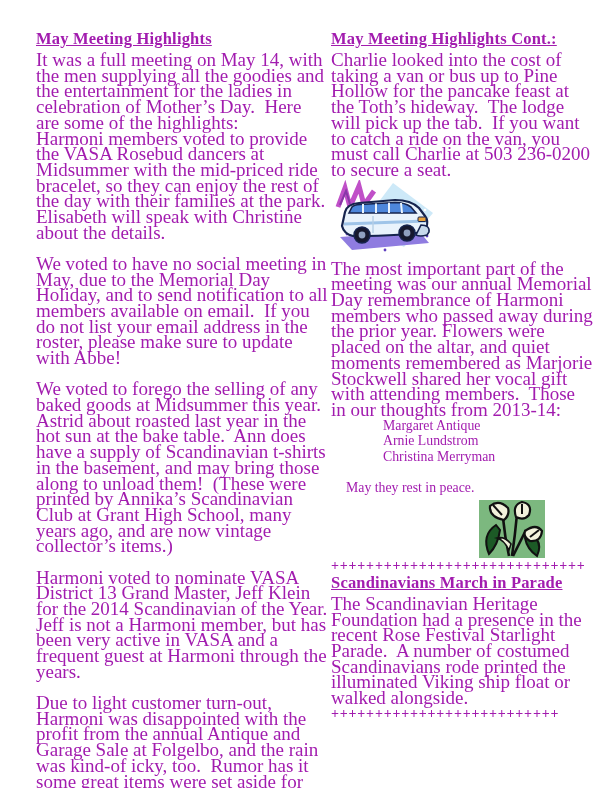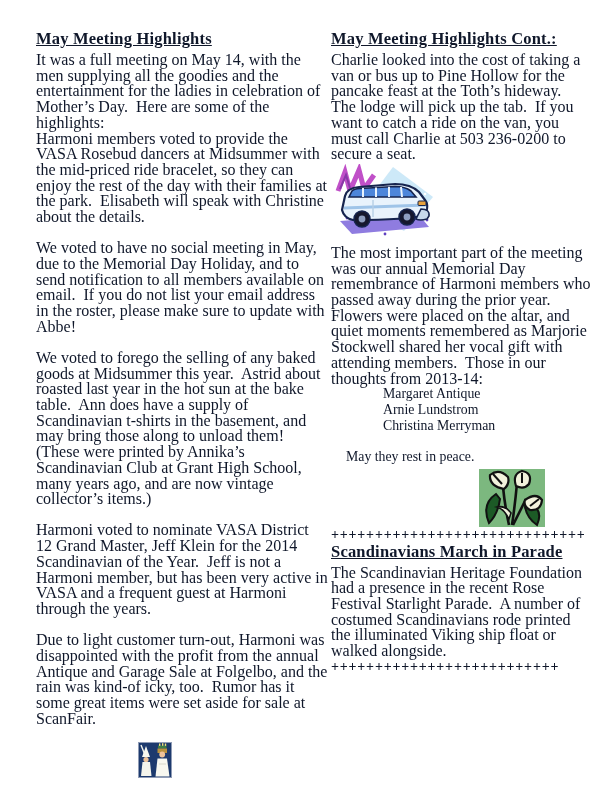--- a/index.html
+++ b/index.html
@@ -1,30 +1,30 @@
 <!DOCTYPE html>
 <html><head>
 <meta charset="utf-8">
 <style>
   html,body{margin:0;padding:0;background:#ffffff;}
   .page{
     position:relative;width:609px;height:788px;background:#ffffff;
-    font-family:"Liberation Serif","DejaVu Serif",serif;color:#0f172a;
+    font-family:"Liberation Serif","DejaVu Serif",serif;color:#a21caf;
     overflow:hidden;
   }
   .col{position:absolute;top:29px;}
   .col-left{left:36px;width:292px;}
   .col-right{left:331px;width:262px;}
   .heading{
     font-size:16.5px;font-weight:bold;text-decoration:underline;
     margin:0 0 3px 0;letter-spacing:0.2px;
   }
   .heading.second{margin-top:1px;}
   p.body{
-    font-size:16px;line-height:15.7px;margin:0 0 15.5px 0;
+    font-size:19px;line-height:15.7px;margin:0 0 15.5px 0;
     white-space:pre-wrap;
   }
   p.nogap{margin-bottom:0;}
   .names{margin:0 0 0 52px;}
   .names div{font-size:13.8px;line-height:15.7px;}
   .rip{margin:15.5px 0 0 15px;font-size:13.8px;line-height:15.7px;}
   .divider{
     font-size:14px;line-height:13px;letter-spacing:0.8px;margin:1px 0 1px 0;
     white-space:nowrap;overflow:hidden;font-weight:bold;
   }
@@ -38,21 +38,21 @@
 
 <div class="page">
 
   <div class="col col-left">
     <div class="heading">May Meeting Highlights</div>
 
     <p class="body nogap">It was a full meeting on May 14, with the men supplying all the goodies and the entertainment for the ladies in celebration of Mother’s Day.  Here are some of the highlights:</p>
     <p class="body">Harmoni members voted to provide the VASA Rosebud dancers at Midsummer with the mid-priced ride bracelet, so they can enjoy the rest of the day with their families at the park.  Elisabeth will speak with Christine about the details.</p>
     <p class="body">We voted to have no social meeting in May, due to the Memorial Day Holiday, and to send notification to all members available on email.  If you do not list your email address in the roster, please make sure to update with Abbe!</p>
     <p class="body">We voted to forego the selling of any baked goods at Midsummer this year.  Astrid about roasted last year in the hot sun at the bake table.  Ann does have a supply of Scandinavian t-shirts in the basement, and may bring those along to unload them!  (These were printed by Annika’s Scandinavian Club at Grant High School, many years ago, and are now vintage collector’s items.)</p>
-    <p class="body">Harmoni voted to nominate VASA District 12 Grand Master, Jeff Klein for the 2014 Scandinavian of the Year.  Jeff is not a Harmoni member, but has been very active in VASA and a frequent guest at Harmoni through the years.</p>
+    <p class="body">Harmoni voted to nominate VASA District 13 Grand Master, Jeff Klein for the 2014 Scandinavian of the Year.  Jeff is not a Harmoni member, but has been very active in VASA and a frequent guest at Harmoni through the years.</p>
     <p class="body">Due to light customer turn-out, Harmoni was disappointed with the profit from the annual Antique and Garage Sale at Folgelbo, and the rain was kind-of icky, too.  Rumor has it some great items were set aside for sale at ScanFair.</p>
 
     <svg class="clip clip-lucia" width="34" height="36" viewBox="0 0 34 36">
       <rect width="34" height="36" fill="#1d3a6e"></rect>
       <rect x="0.5" y="0.5" width="33" height="35" fill="none" stroke="#8f9bb5" stroke-width="1"></rect>
 
       <line x1="3" y1="3" x2="7" y2="13" stroke="#f4f4ec" stroke-width="1.4"></line>
       <polygon points="8,4 12,15 4,15" fill="#f8f8f0"></polygon>
       <circle cx="8" cy="17.5" r="2.6" fill="#eec39a"></circle>
       <path d="M4.5,20 h7.5 l1.5,14 h-10.5 z" fill="#f4f4ec"></path>

